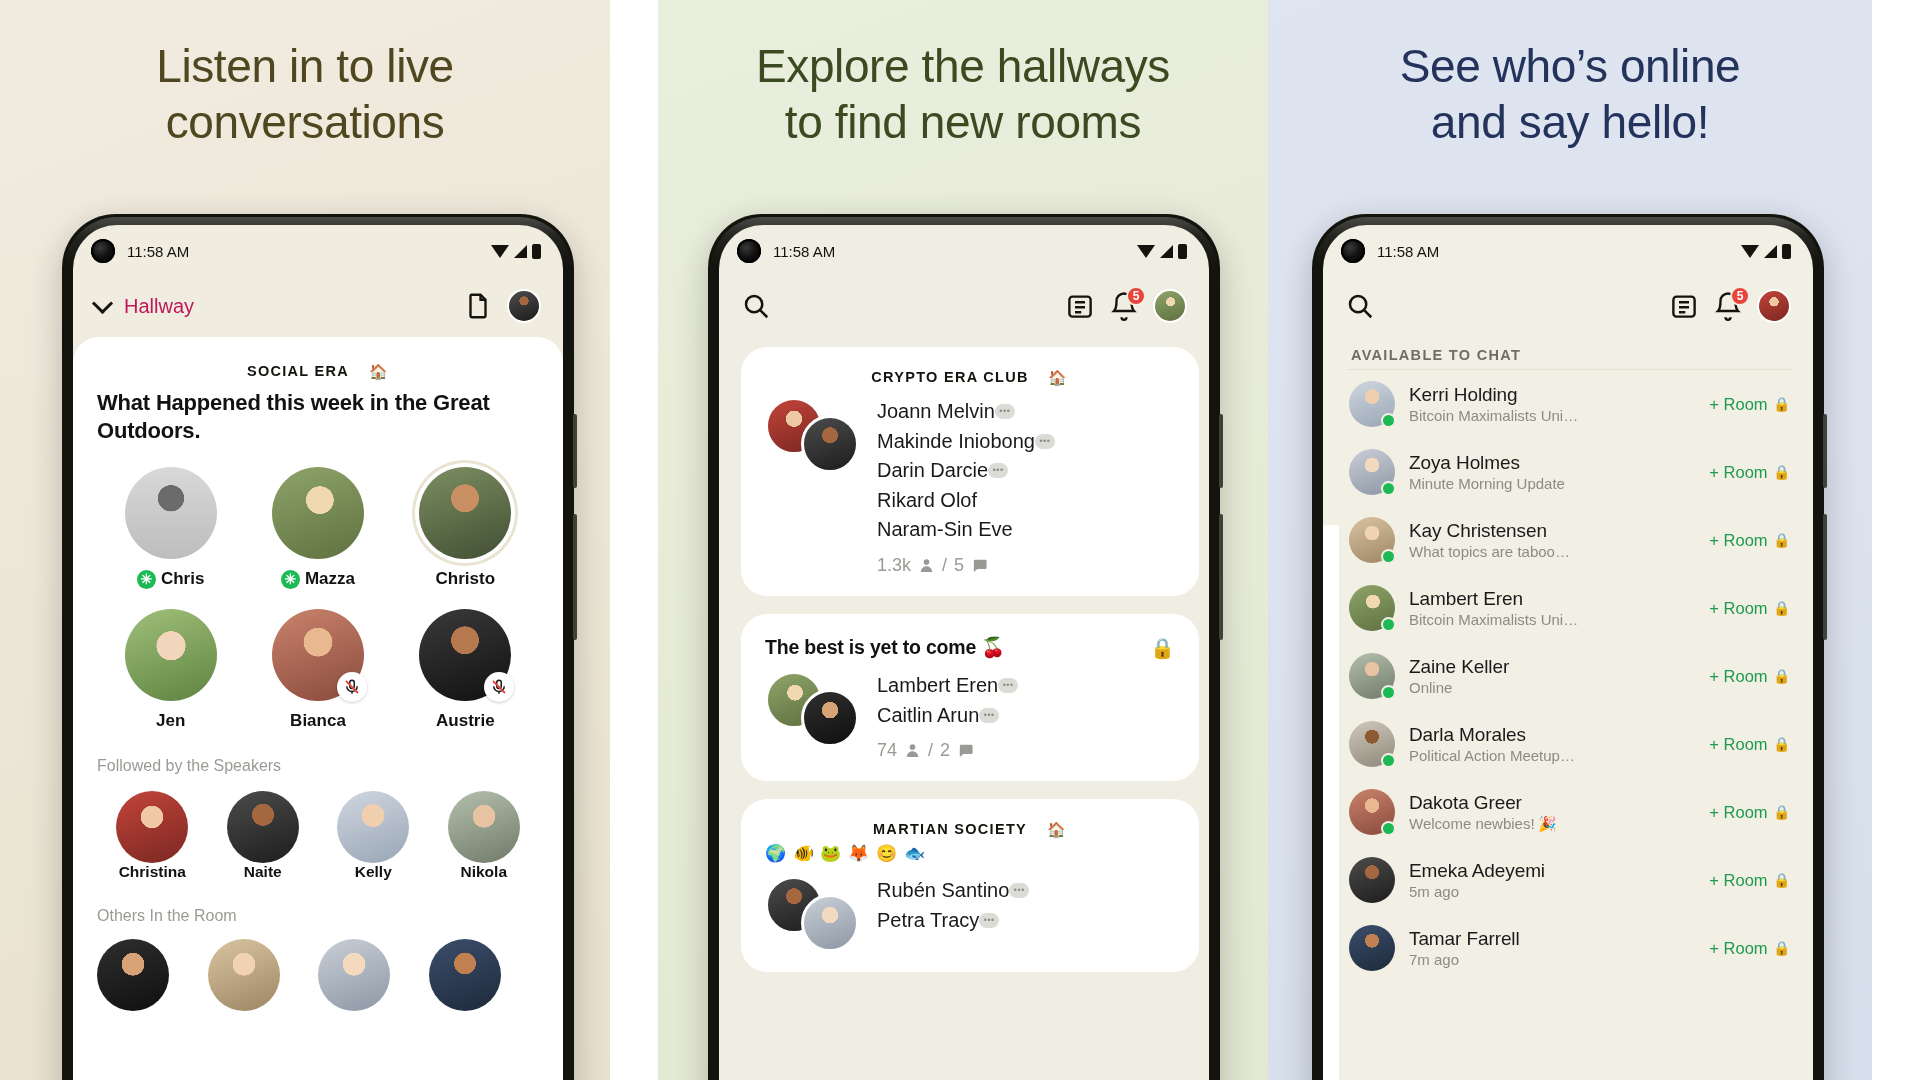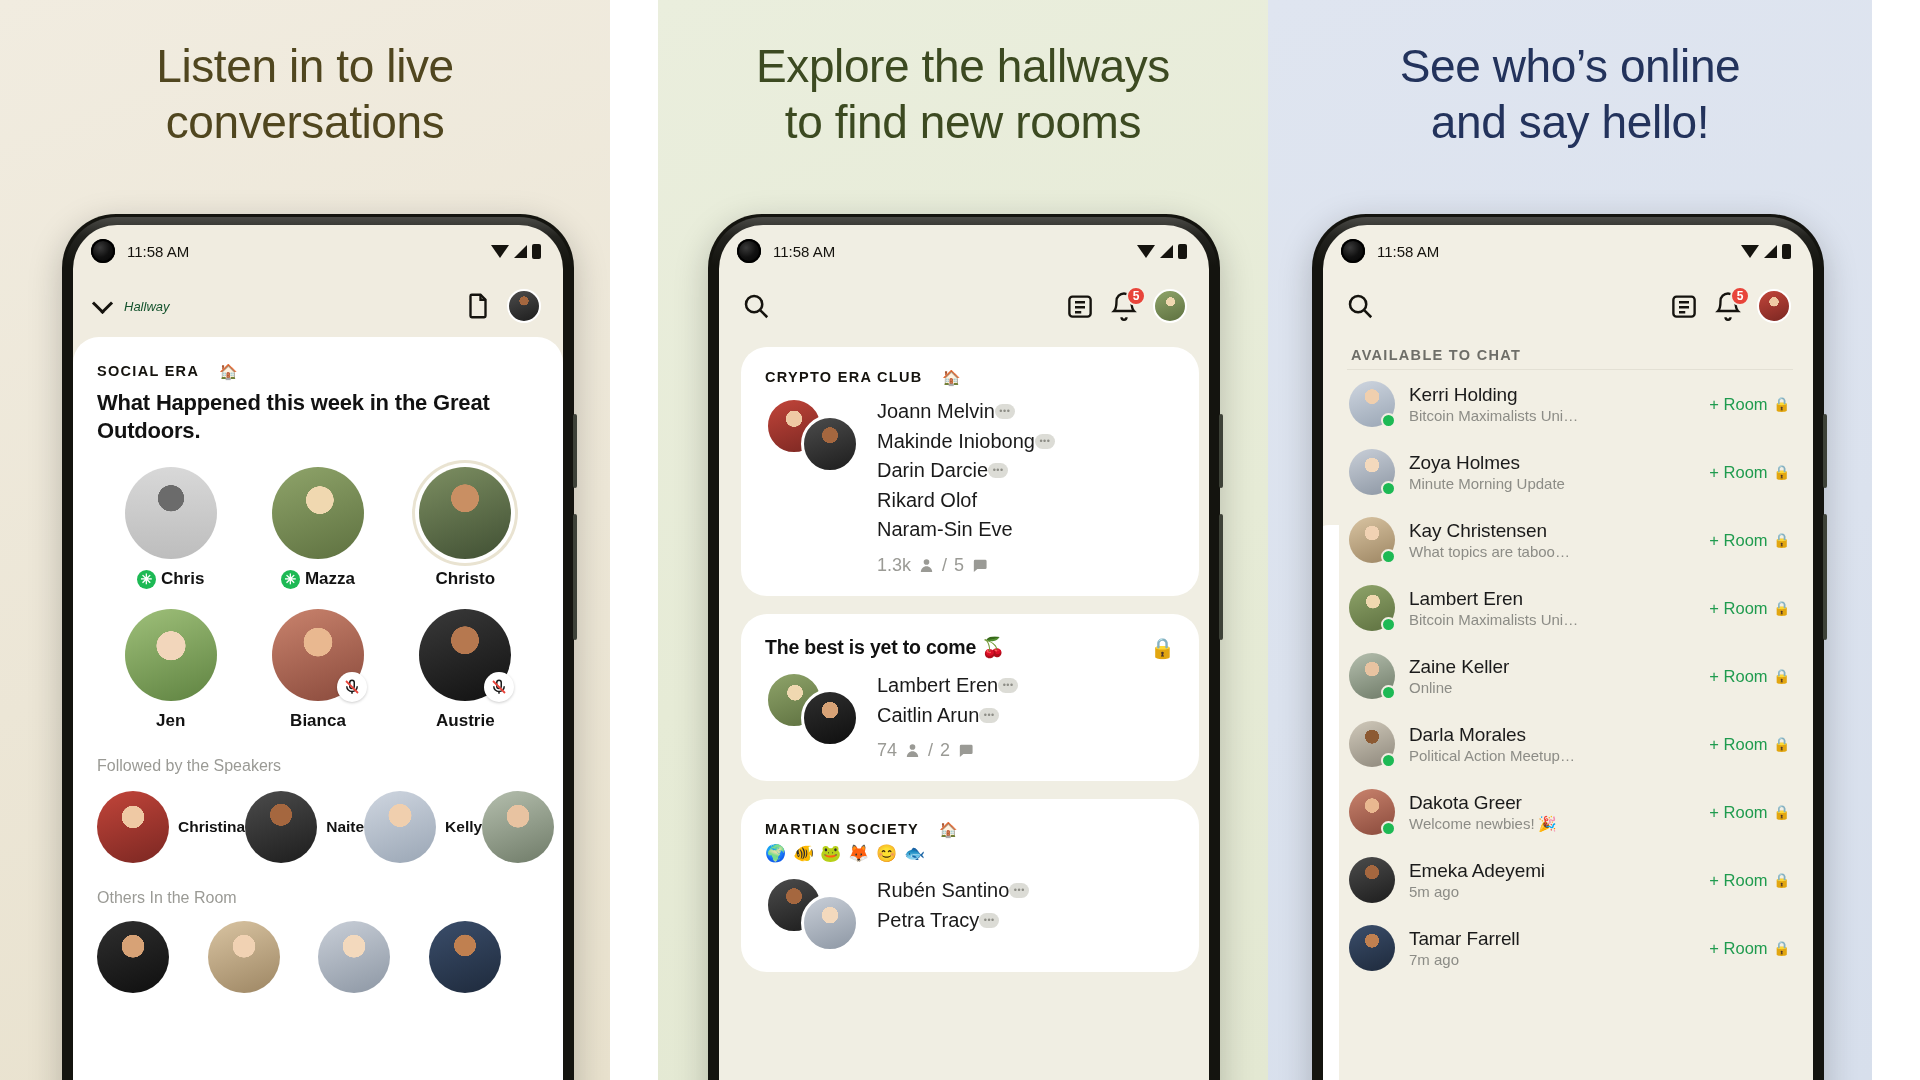--- a/index.html
+++ b/index.html
@@ -77,21 +77,21 @@
     box-shadow: inset 0 0 0 2px #000;
     flex: none;
   }
   .sb-right { margin-left: auto; display: flex; align-items: center; gap: 5px; }
   .wifi { width:0;height:0;border-left:9px solid transparent;border-right:9px solid transparent;border-top:13px solid #15130e; }
   .sig  { width:0;height:0;border-left:13px solid transparent;border-bottom:13px solid #15130e; }
   .batt { width:9px;height:15px;background:#15130e;border-radius:2px; }
 
   
   .appbar { height: 58px; display: flex; align-items: center; padding: 0 22px; gap: 14px; }
-  .appbar .title { font-size: 13px; color:#14532d; font-weight:500;font-style:italic; }
+  .appbar .title { font-size: 20px; color:#be185d; font-weight:500; }
   .chev {
     width: 15px; height: 15px; border-right: 3px solid #15130e; border-bottom: 3px solid #15130e;
     transform: rotate(45deg); margin-top: -6px; flex:none;
   }
   .spacer { flex: 1; }
   .ic { width: 30px; height: 30px; flex:none; }
   .avatar-hdr {
     width: 34px; height:34px; border-radius:50%; flex:none; overflow:hidden;
     border:2px solid #fff;
   }
@@ -105,21 +105,21 @@
 
   
   .sheet {
     position:absolute; left:0; right:0; top:112px; bottom:0;
     background:#fff; border-radius:26px 26px 0 0;
     padding: 26px 24px 0 24px;
     overflow: hidden;
   }
   .eyebrow {
     font-size: 14.5px; letter-spacing: 1.3px; font-weight: 600; color:#15130e;
-    display: flex; align-items:center; gap:20px; text-transform: uppercase;
+    display: flex; align-items:center; gap:20px; text-transform: uppercase; justify-content: center;
   }
   .house { font-size: 15px; line-height:1; }
   .room-title {
     font-size: 22px; line-height: 1.28; font-weight: 700; color:#121212;
     margin-top: 10px; letter-spacing:-0.2px;
   }
 
   
   .spk-grid { display: grid; grid-template-columns: repeat(3, 1fr); row-gap: 20px; margin-top: 22px; }
   .spk { display:flex; flex-direction:column; align-items:center; gap:10px; position:relative; }
@@ -131,21 +131,21 @@
     width:19px;height:19px;border-radius:50%;background:#1db954;color:#fff;
     font-size:14px;line-height:19px;text-align:center;font-weight:700;flex:none;
   }
   .mutebadge{
     position:absolute; right:-3px; bottom:-1px; width:30px;height:30px;border-radius:50%;
     background:#fff; display:flex;align-items:center;justify-content:center;
     box-shadow:0 1px 3px rgba(0,0,0,.2);
   }
   .sect-label { font-size:16px; color:#9a9a95; margin-top:26px; }
   .foll-grid { display:grid; grid-template-columns:repeat(4,1fr); margin-top:16px; }
-  .foll { display:flex; flex-direction:row; align-items:center; gap:9px; }
+  .foll { display:flex; flex-direction:column; align-items:center; }
   .foll .img { width:72px;height:72px;border-radius:50%;overflow:hidden; }
   .foll .nm { font-size:15.5px; font-weight:600; color:#121212; }
   .others-grid { display:grid; grid-template-columns:repeat(4,1fr); margin-top:14px; }
   .others .img { width:72px;height:72px;border-radius:50%;overflow:hidden; }
 
   
   .feed { position:absolute; left:0; right:0; top:112px; bottom:0; padding: 10px 10px 0 22px; overflow:hidden; }
   .card { background:#fff; border-radius:26px; padding: 22px 24px 20px 24px; margin-bottom: 18px; position:relative; }
   .card .eyebrow { margin-bottom: 6px; }
   .card .ctitle { font-size:19.5px;font-weight:600;color:#121212;letter-spacing:-0.2px; }

